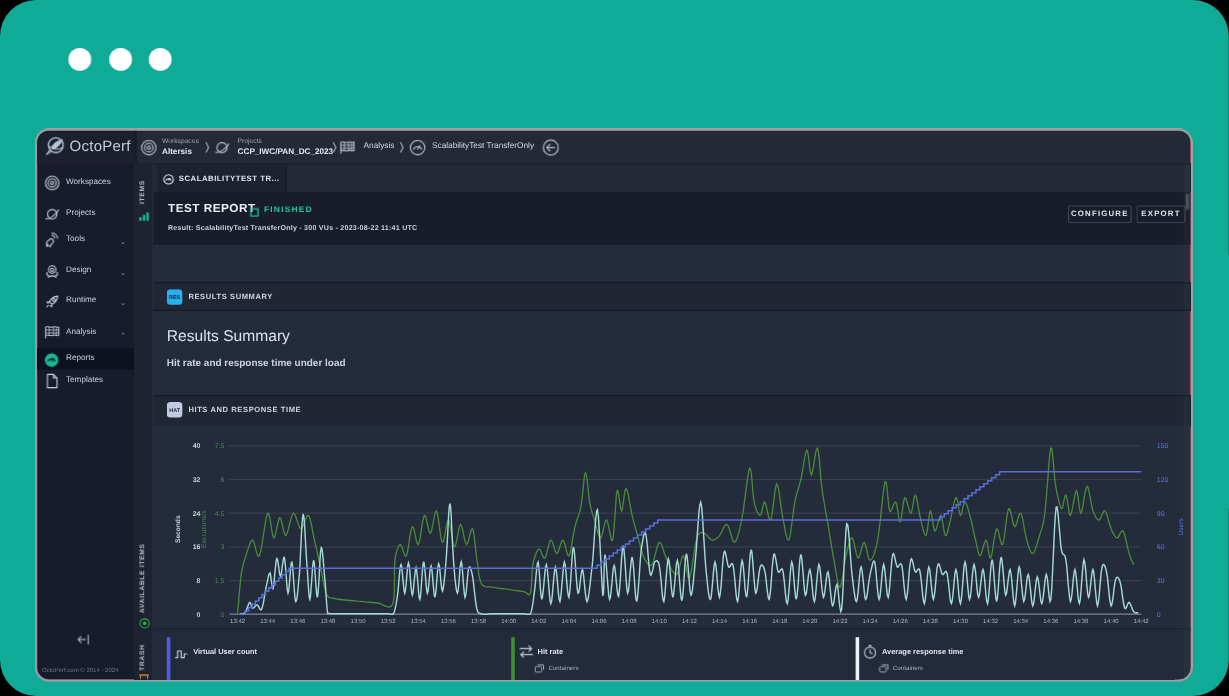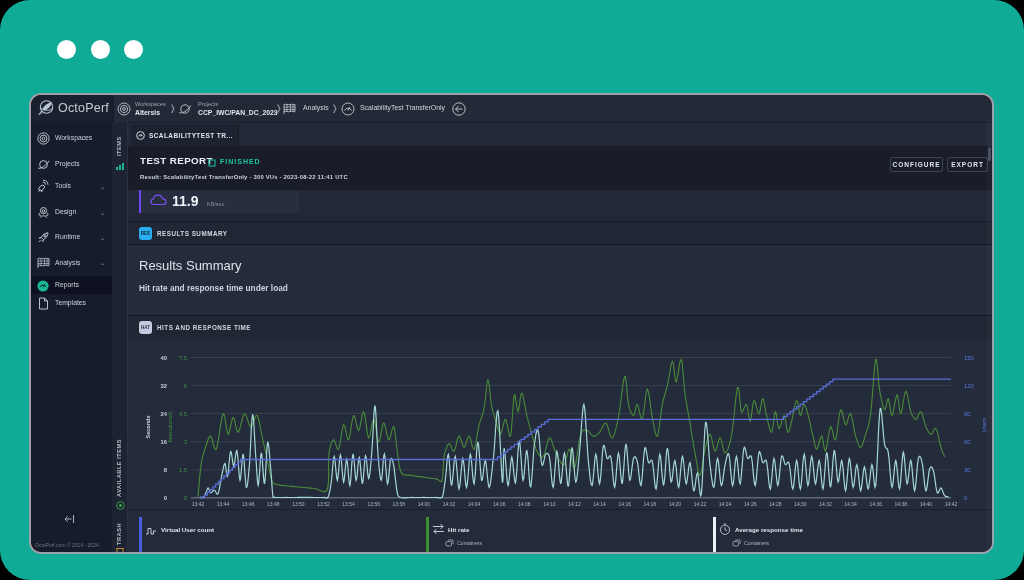--- a/index.html
+++ b/index.html
@@ -1,18 +1,18 @@
 <!DOCTYPE html>
 <html><head><meta charset="utf-8"><style>
 *{margin:0;padding:0;box-sizing:border-box}
 div,svg{will-change:transform}
 body{width:1024px;height:580px;background:#000;font-family:"Liberation Sans",sans-serif;overflow:hidden}
 .teal{position:absolute;left:0;top:0;width:1024px;height:580px;background:#10ab97;border-radius:30px;transform:translateZ(0)}
 .dot{position:absolute;width:19px;height:19px;border-radius:50%;background:#fff;top:40px}
-.win{position:absolute;left:29px;top:93px;width:965px;height:461px;background:#b91c1c;border:2px solid #99a1ab;border-radius:12px;overflow:hidden}
+.win{position:absolute;left:29px;top:107px;width:965px;height:461px;background:#b91c1c;border:2px solid #99a1ab;border-radius:12px;overflow:hidden}
 
 .topbar{position:absolute;left:0;top:0;width:961px;height:27px;background:#232936}
 .logoarea{position:absolute;left:0;top:0;width:81px;height:27px;background:#1a202e}
 .logotxt{position:absolute;left:27px;top:6px;font-size:12.5px;color:#c3cdd8;letter-spacing:0.2px}
 .vdiv{position:absolute;left:81px;top:0;width:2px;height:27px;background:#161c2b}
 .crumb-s{position:absolute;font-size:5.6px;color:#9aa3b0;white-space:nowrap}
 .crumb-b{position:absolute;font-size:6.8px;font-weight:bold;color:#e2e9f0;white-space:nowrap}
 .crumb-m{position:absolute;font-size:6.9px;color:#d2d9e2;white-space:nowrap}
 .chev{position:absolute;font-size:6.5px;color:#848d9b;top:9px;transform:scaleY(1.3)}
 .sidebar{position:absolute;left:0;top:27px;width:81px;height:432px;background:#161c2b}
@@ -252,31 +252,20 @@
  <div class="repbar">
   <div class="reptitle">TEST REPORT</div>
   <svg class="ic" style="left:80px;top:12.5px" width="8" height="8" viewBox="0 0 8 8">
           <rect x="1" y="1" width="6" height="6" fill="none" stroke="#1ec8a5" stroke-width="1"></rect>
         </svg>
   <div class="fin">FINISHED</div>
   <div class="resline">Result: ScalabilityTest TransferOnly - 300 VUs - 2023-08-22 11:41 UTC</div>
   <div class="btn" style="left:762px;width:53px;line-height:14px">CONFIGURE</div>
   <div class="btn" style="left:819px;width:41px;line-height:14px">EXPORT</div>
  </div>
- <div class="metricrow">
-  <div class="tile">
-   <svg class="ic" style="left:9px;top:4px" width="17" height="12" viewBox="0 0 17 12">
-            <g stroke="#7a52f7" fill="none" stroke-width="1.2">
-              <path d="M4.5 10.5 C2 10.5 1 9 1 7.5 C1 6 2.2 5 3.5 5 C3.8 2.8 5.5 1.2 8 1.2 C10.5 1.2 12 2.8 12.4 4.6 C14.5 4.6 16 6 16 8 C16 9.6 14.8 10.5 13 10.5 Z"></path>
-            </g>
-          </svg>
-   <div class="num">11.9</div>
-   <div class="unit">KB/sec</div>
-  </div>
- </div>
  <div class="secbar" style="top:99px">
   <div class="badge" style="background:#29aef0;color:#0c2433">RES</div>
   <div class="seclbl">RESULTS SUMMARY</div>
  </div>
  <div class="h1">Results Summary</div>
  <div class="sub">Hit rate and response time under load</div>
  <div class="secbar" style="top:193px;height:25.5px">
   <div class="badge" style="background:#c3cbe0;color:#2a3040">HAT</div>
   <div class="seclbl">HITS AND RESPONSE TIME</div>
  </div>

